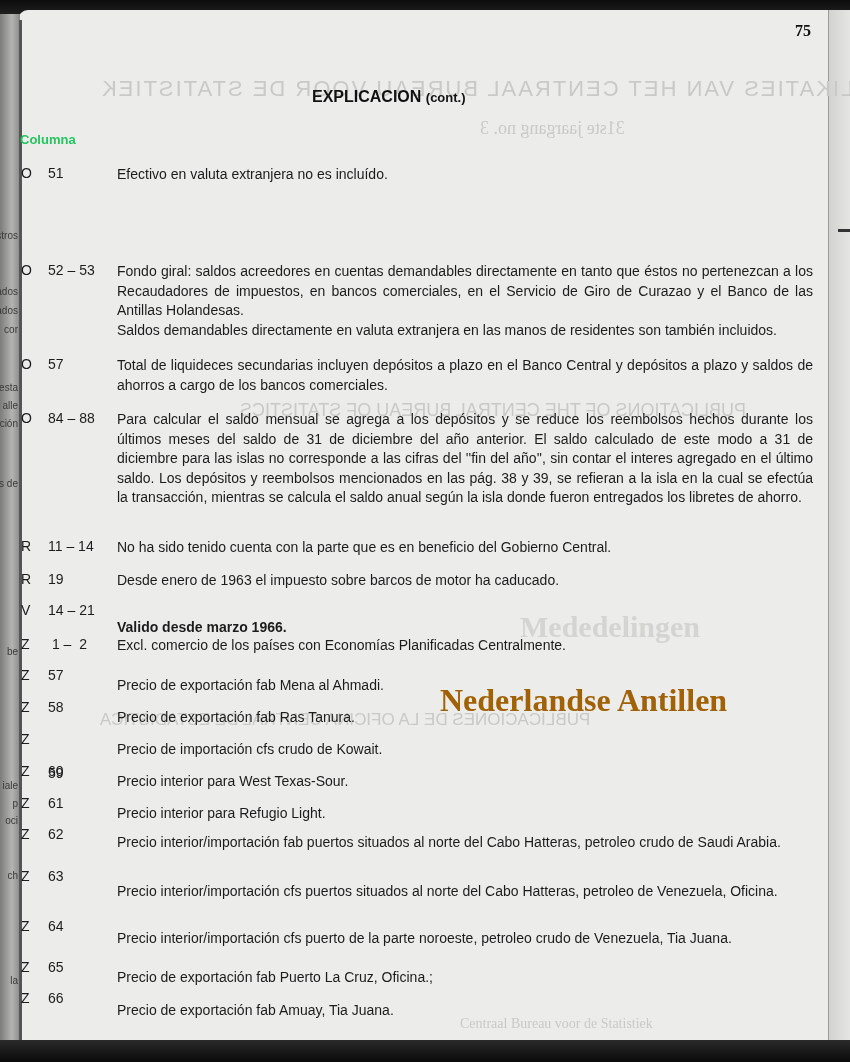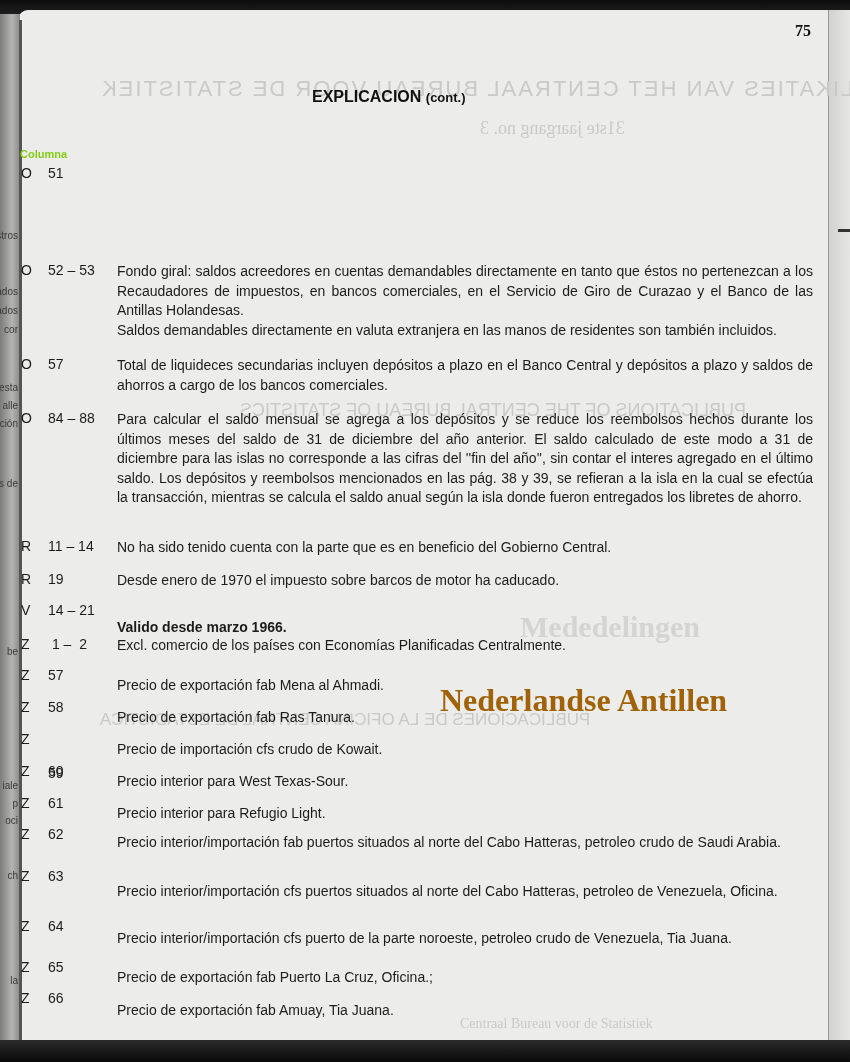--- a/index.html
+++ b/index.html
@@ -44,21 +44,21 @@
     }
     .page-number {
       position:absolute; left:795px; top:22px; font-family:"Liberation Serif", serif;
       font-weight:bold; font-size:16px; color:#111;
     }
     .title {
       position:absolute; left:312px; top:88px; font-size:16px; font-weight:bold; color:#111;
     }
     .title small { font-size:13px; }
     .col-header {
-      position:absolute; left:20px; top:148px; font-size:11px; font-weight:bold; color:#84cc16;
+      position:absolute; left:20px; top:132px; font-size:13px; font-weight:bold; color:#22c55e;
     }
     .entry { position:absolute; left:0; width:850px; font-size:14px; color:#1c1c1c; }
     .entry .letter { position:absolute; left:21px; top:0; }
     .entry .num { position:absolute; left:48px; top:0; }
     .entry .text {
       position:absolute; left:117px; width:696px; line-height:19.5px; text-align:justify;
     }
     .entry .text p { margin:0; }
   </style>
 </head>
@@ -99,20 +99,21 @@
   <span>EXPLICACION</span>
   <small>(cont.)</small>
 </div>
 <div class="col-header">Columna</div>
 
 <div id="entries">
     <div class="entry" style="top: 165px;">
       <span class="letter">O</span>
       <span class="num" style="white-space: pre;">51</span>
       <div class="text" style="top: 0px;">
+        <p style="text-align-last: left;">Efectivo en valuta extranjera no es incluído.</p>
       </div>
     </div>
     <div class="entry" style="top: 262px;">
       <span class="letter">O</span>
       <span class="num" style="white-space: pre;">52 – 53</span>
       <div class="text" style="top: 0px;">
         <p>Fondo giral: saldos acreedores en cuentas demandables directamente en tanto que éstos no pertenezcan a los Recaudadores de impuestos, en bancos comerciales, en el Servicio de Giro de Curazao y el Banco de las Antillas Holandesas.</p>
         <p style="text-align-last: left;">Saldos demandables directamente en valuta extranjera en las manos de residentes son también incluidos.</p>
       </div>
     </div>
@@ -134,21 +135,21 @@
       <span class="letter">R</span>
       <span class="num" style="white-space: pre;">11 – 14</span>
       <div class="text" style="top: 0px;">
         <p style="text-align-last: left;">No ha sido tenido cuenta con la parte que es en beneficio del Gobierno Central.</p>
       </div>
     </div>
     <div class="entry" style="top: 571px;">
       <span class="letter">R</span>
       <span class="num" style="white-space: pre;">19</span>
       <div class="text" style="top: 0px;">
-        <p style="text-align-last: left;">Desde enero de 1970 el impuesto sobre barcos de motor ha caducado.</p>
+        <p style="text-align-last: left;">Desde enero de 1963 el impuesto sobre barcos de motor ha caducado.</p>
       </div>
     </div>
     <div class="entry" style="top: 602px;">
       <span class="letter">V</span>
       <span class="num" style="white-space: pre;">14 – 21</span>
       <div class="text" style="top: 16px; font-weight: bold;">
         <p style="text-align-last: left;">Valido desde marzo 1966.</p>
       </div>
     </div>
     <div class="entry" style="top: 636px;">

